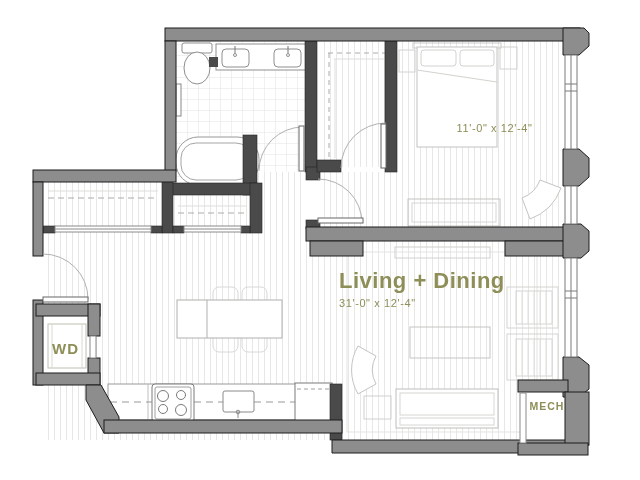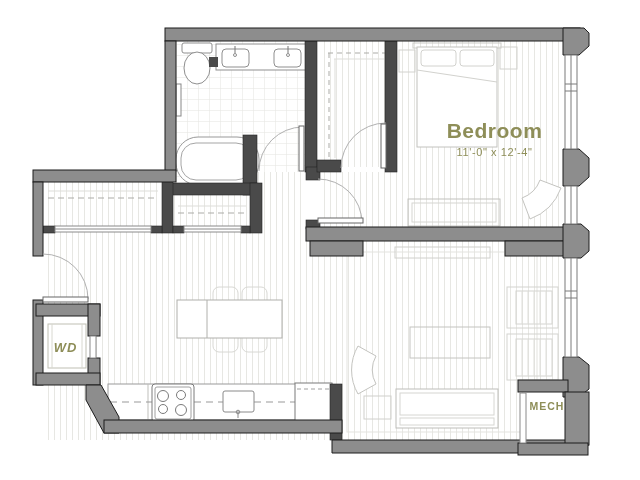--- a/index.html
+++ b/index.html
@@ -6,21 +6,21 @@
   #stage{position:relative;width:640px;height:480px;background:#ffffff;overflow:hidden;
          font-family:"Liberation Sans", sans-serif;}
   #plan-svg{position:absolute;left:0;top:0;}
   .room-label{position:absolute;color:#8E8E58;pointer-events:none;}
   .room-name{font-weight:bold;letter-spacing:.5px;}
   .room-dims{font-size:11px;letter-spacing:.6px;margin-top:3px;color:#8E8E58;}
   #bedroom-label{left:407px;top:119px;width:175px;text-align:center;}
   #bedroom-label .room-name{font-size:21px;}
   #living-label{left:339px;top:268px;text-align:left;}
   #living-label .room-name{font-size:22px;}
-  #wd-label{left:43px;top:340px;width:45px;text-align:center;font-size:13px;font-weight:bold;letter-spacing:1px;font-style:italic;}
+  #wd-label{left:43px;top:340px;width:45px;text-align:center;font-size:15px;font-weight:bold;letter-spacing:1px;}
   #mech-label{left:524px;top:400px;width:46px;text-align:center;font-size:10.5px;font-weight:bold;letter-spacing:1px;}
 </style>
 </head>
 <body>
 
 <div id="stage">
 
 <svg id="plan-svg" width="640" height="480" viewBox="0 0 640 480">
   <defs>
     <pattern id="woodgrain" width="6" height="8" patternUnits="userSpaceOnUse">
@@ -235,22 +235,25 @@
     </g>
     <g>
       <rect x="565" y="258" width="12" height="99"></rect>
           <path d="M571,258 V357" fill="none"></path>
       <path d="M565,291 H577 M565,298 H577" fill="none"></path>
     </g>
   </g>
 </svg>
 
 <div class="room-label" id="bedroom-label">
-  <div class="room-name">Bedroom</div>
   <div class="room-dims">11'-0" x 12'-4"</div>
 </div>
 
+<div class="room-label" id="living-label">
+  <div class="room-name">Living + Dining</div>
+  <div class="room-dims">31'-0" x 12'-4"</div>
+</div>
 
 <div class="room-label" id="wd-label">WD</div>
 
 <div class="room-label" id="mech-label">MECH</div>
 
 </div>
 
 </body></html>

